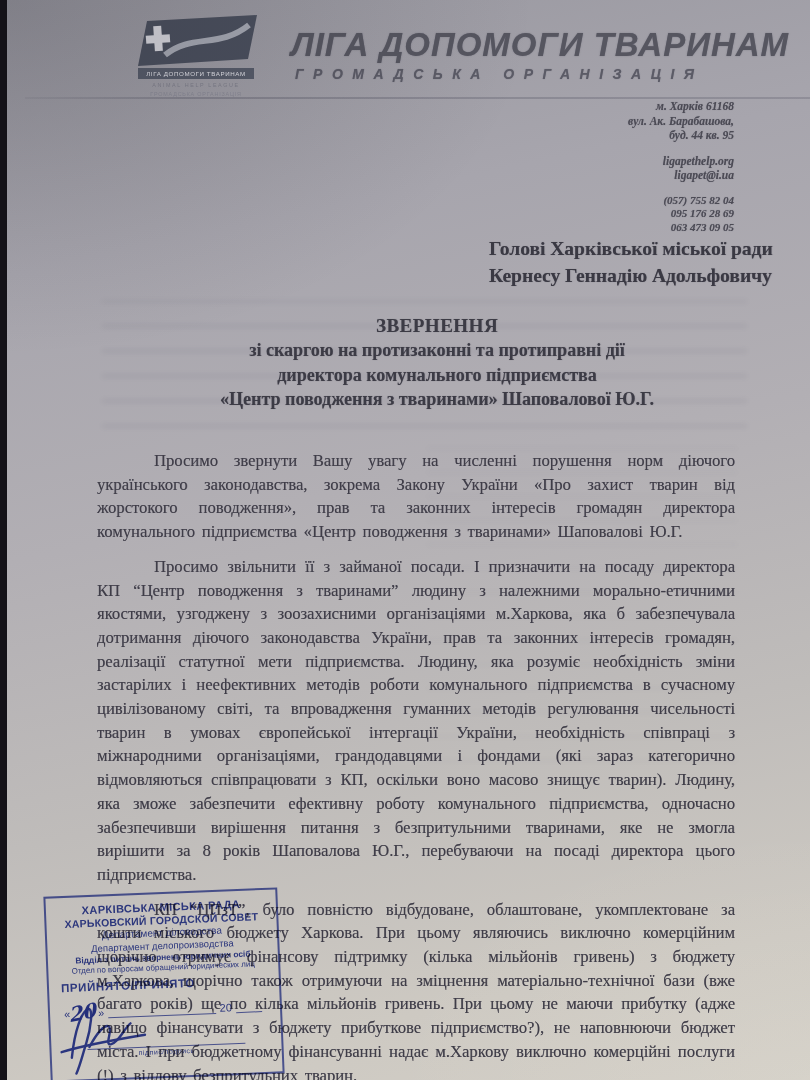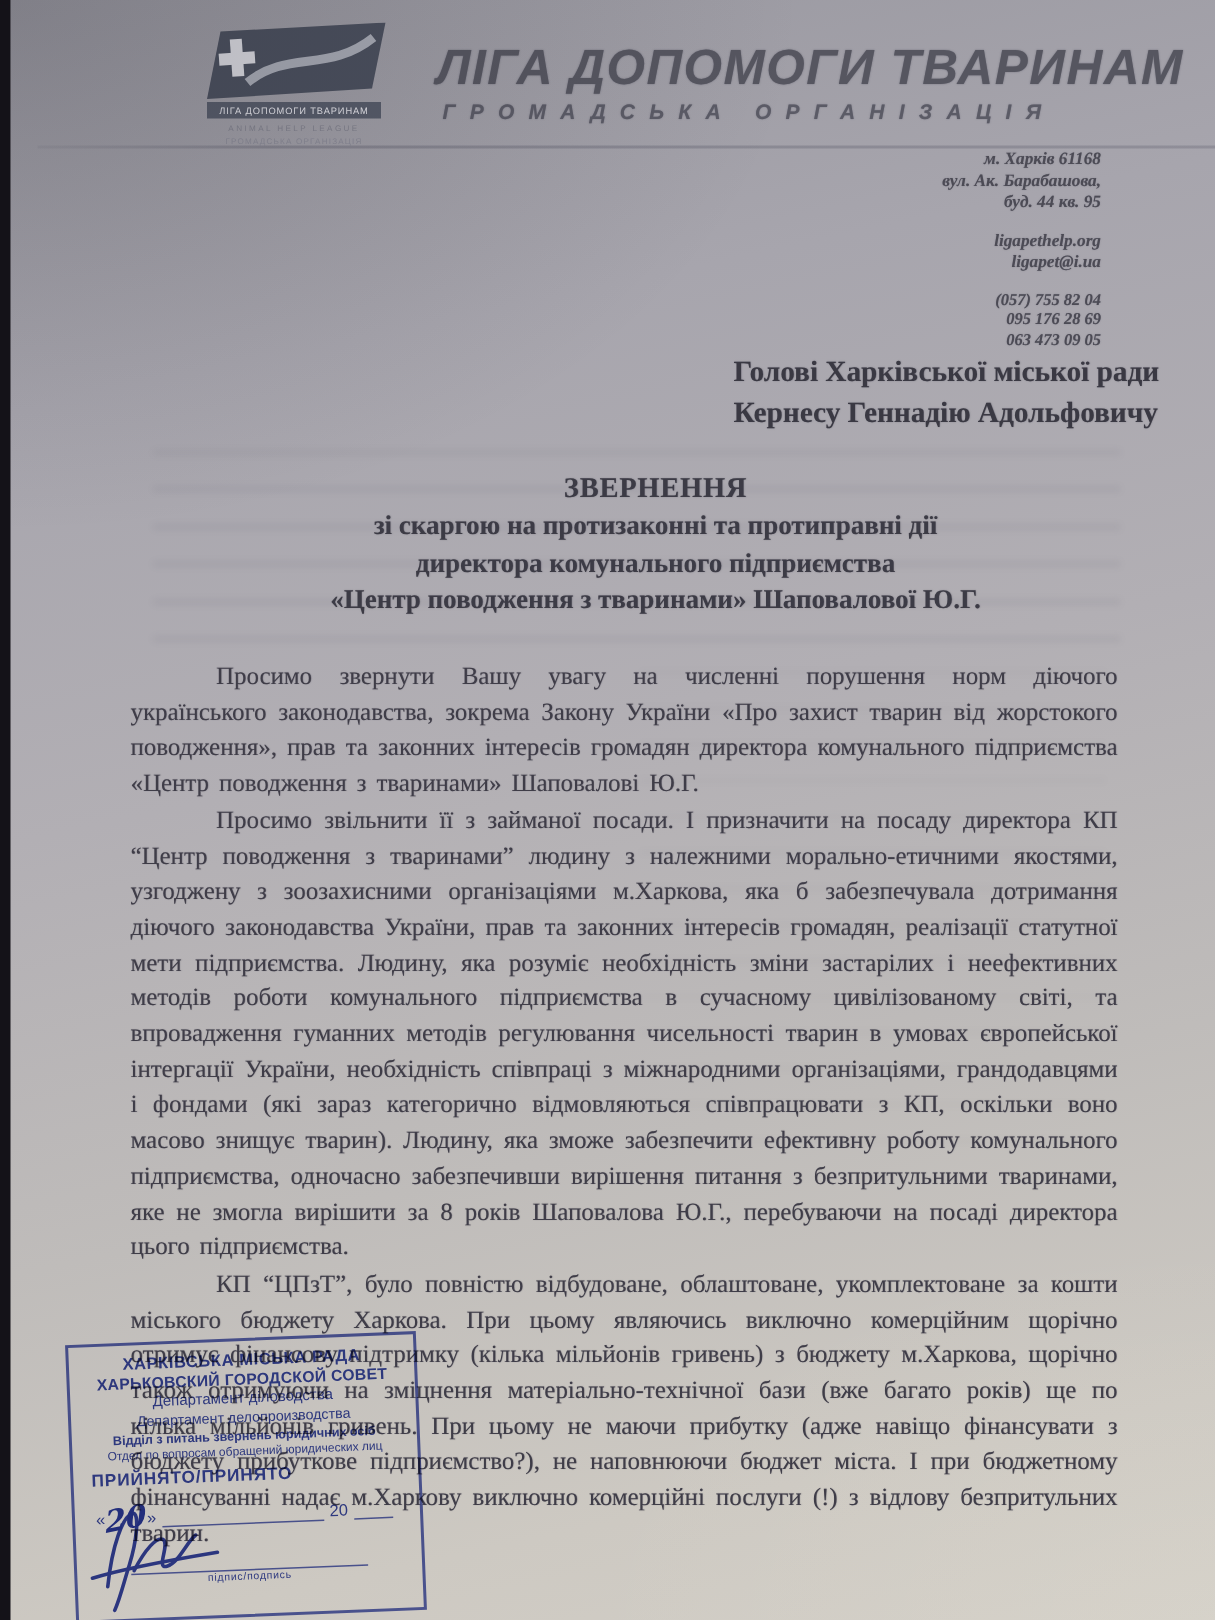--- a/index.html
+++ b/index.html
@@ -39,21 +39,21 @@
   
   .subject{position:absolute;left:85px;top:313px;width:690px;text-align:center;
            font-weight:bold;color:#3c3b45;text-shadow:.3px .3px .8px rgba(60,58,72,.5);}
   .subject .s1{font-size:19px;line-height:25px;letter-spacing:.5px;}
   .subject .sn{font-size:18px;line-height:24.5px;}
 
   
   .body{position:absolute;left:79px;top:438px;width:660px;z-index:2;
         font-size:16.6px;line-height:23.7px;text-align:justify;color:#3f3d48;
         text-shadow:.3px .3px .6px rgba(68,66,80,.5);}
-  .body p{margin:1px;text-indent:57px;word-spacing:2.5px;}
+  .body p{margin:11px;text-indent:57px;word-spacing:2.5px;}
 
   
   .ghost{position:absolute;pointer-events:none;filter:blur(2.6px);z-index:1;}
   .g1{left:95px;top:300px;width:645px;height:135px;opacity:.16;
       background:repeating-linear-gradient(0deg,transparent 0 7px,rgba(75,75,92,.55) 7px 11px,transparent 11px 25px);}
   .g2{left:420px;top:440px;width:310px;height:330px;opacity:.07;
       background:repeating-linear-gradient(0deg,transparent 0 8px,rgba(75,75,92,.5) 8px 11px,transparent 11px 24px);}
 
   
   .stamp{position:absolute;left:40px;top:892px;width:234px;height:186px;z-index:5;

